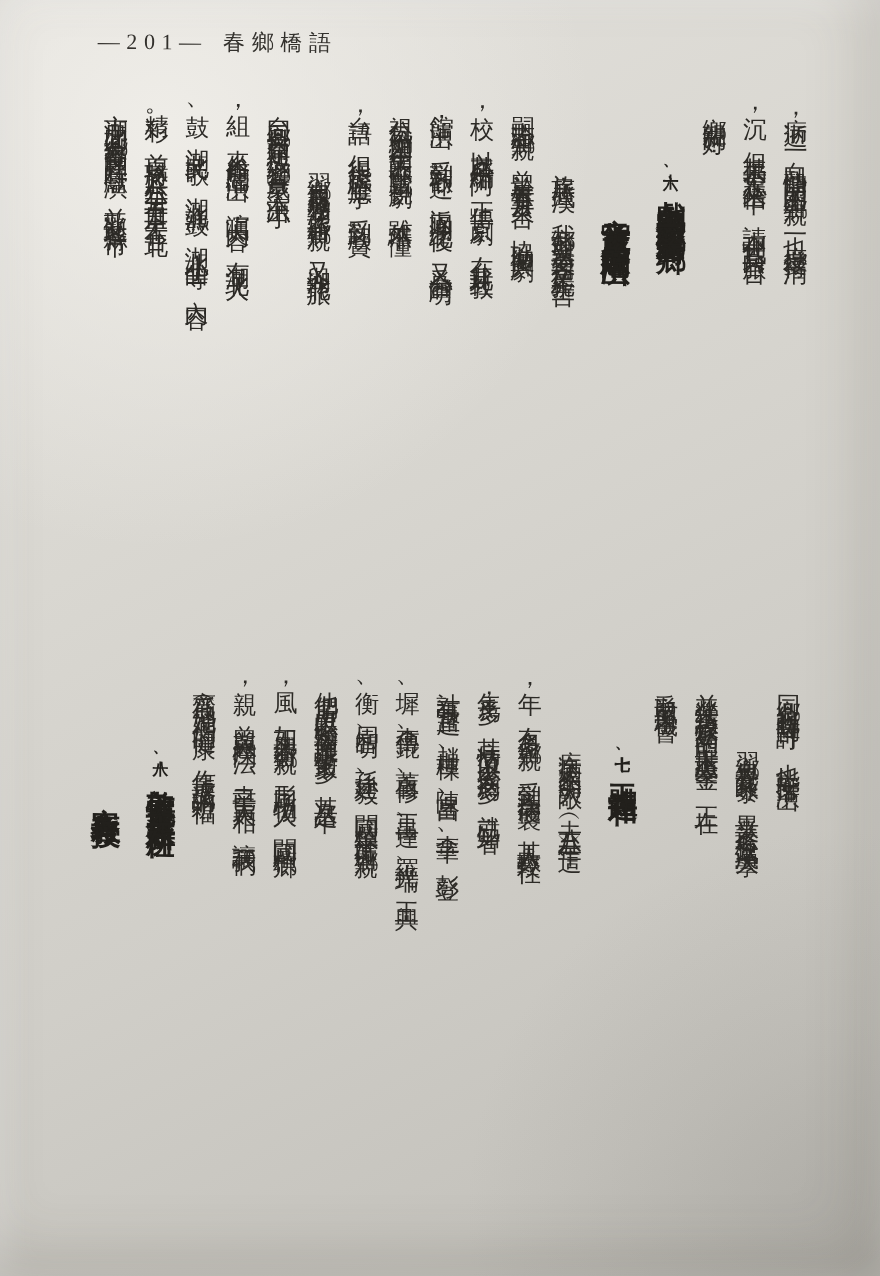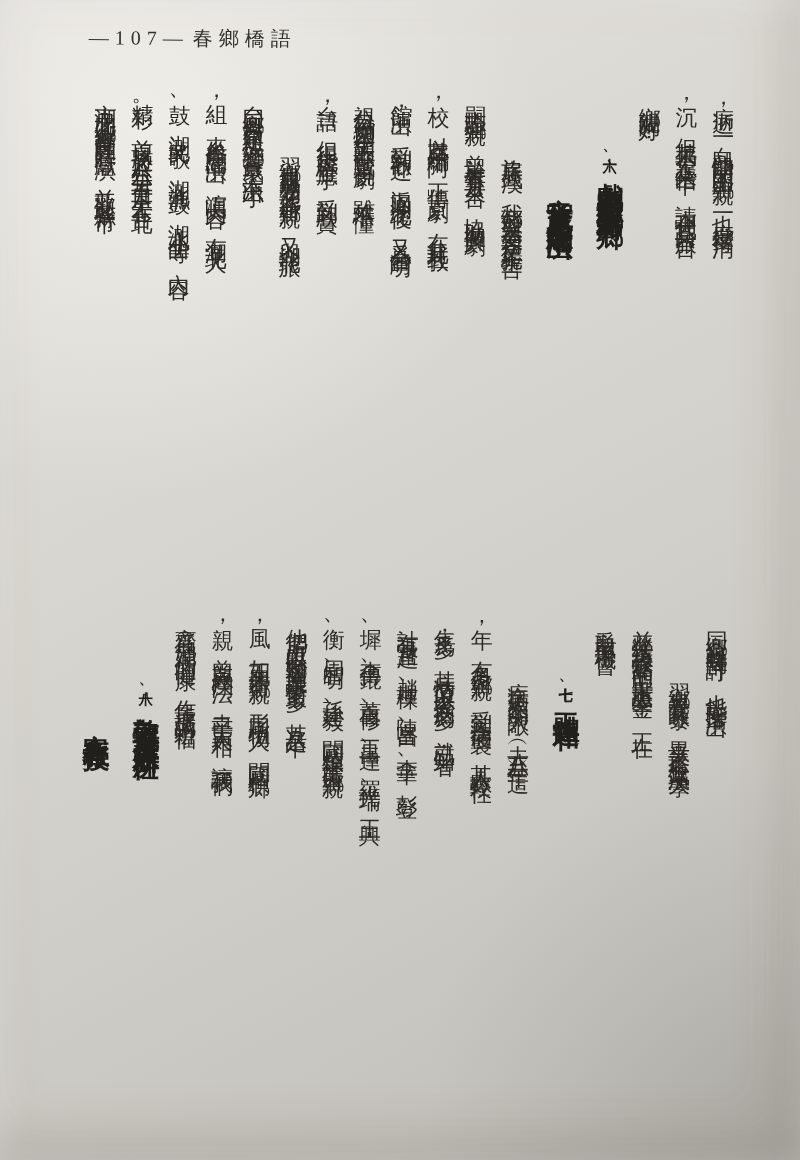--- a/index.html
+++ b/index.html
@@ -15,21 +15,21 @@
     box-shadow: inset -14px -20px 55px rgba(70,65,55,.18), inset 4px 6px 30px rgba(255,255,255,.35);
     color:#2c2a26;
   }
   .content{position:absolute;inset:0;transform:rotate(.3deg);transform-origin:50% 50%;}
 
   .header{
     position:absolute;top:26px;left:86px;
     font-size:20px;letter-spacing:6px;
     color:#33312d;white-space:nowrap;
   }
-  .header .title{margin-left:4px;}
+  .header .title{margin-left:14px;}
 
   .vblock{
     position:absolute;
     writing-mode:vertical-rl;
     text-orientation:mixed;
     line-height:1.15;
   }
   .vblock.top{top:88px;right:66px;height:512px;}
   .vblock.bottom{top:612px;right:70px;height:544px;}
 
@@ -61,21 +61,21 @@
     font-weight:bold;
   }
 </style>
 </head>
 <body>
 
 <div class="page">
   <div class="content">
 
     <div class="header">
-      <span>—107—</span><span class="title">春鄉橋語</span>
+      <span>—201—</span><span class="title">春鄉橋語</span>
     </div>
 
     <div class="vblock top">
       <div class="col">病逝，一向熱情開朗的王鄉親，也一度變得消</div>
       <div class="col">沉，但其仍不忘在來信中，請本刊代其向旅台</div>
       <div class="col">鄉親問好！</div>
 
       <div class="col heading pad-h16a">
         <span class="secnum">十六、</span><span>戲劇家習志淦鄉親將籌「鄉</span>
       </div>

